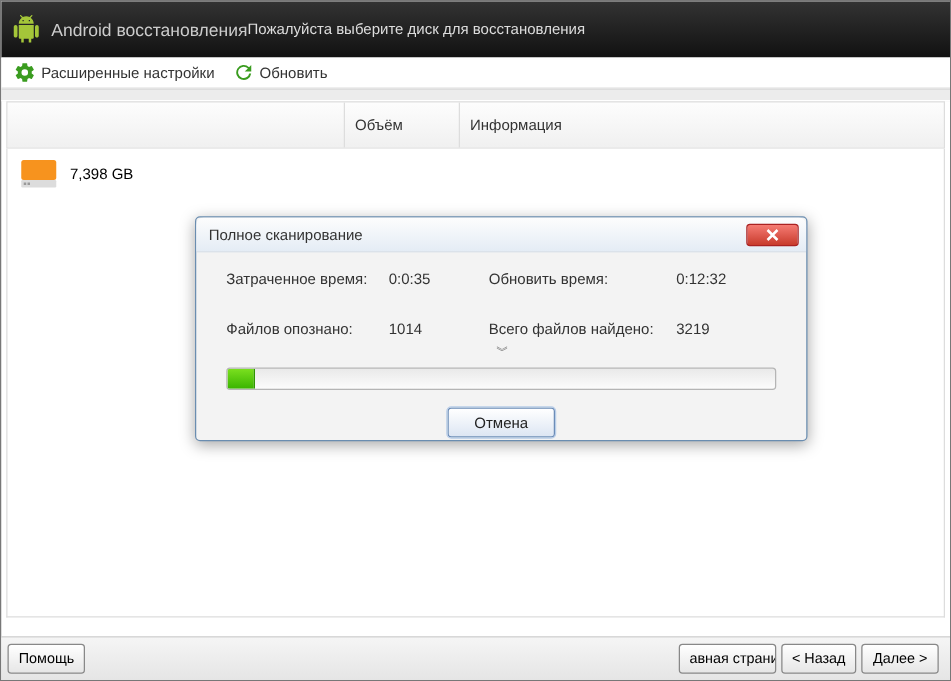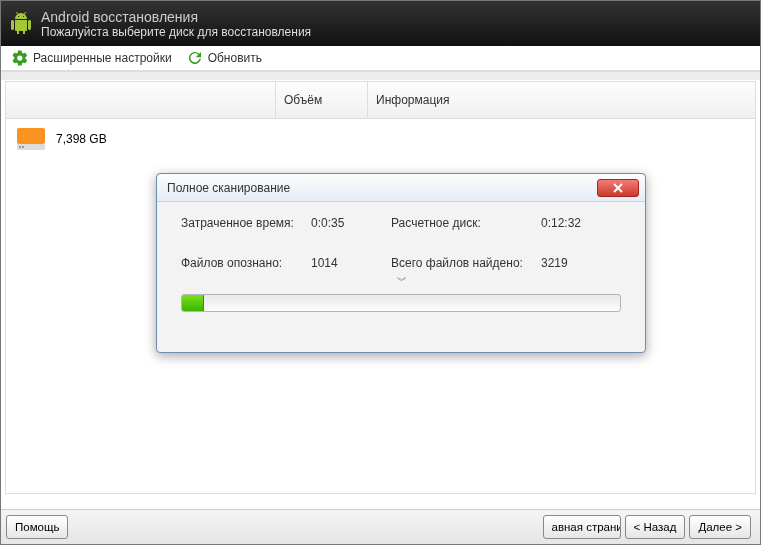--- a/index.html
+++ b/index.html
@@ -1,20 +1,20 @@
 <!DOCTYPE html>
 <html><head>
   <meta charset="utf-8">
   <style>
     * { box-sizing: border-box; margin: 0; padding: 0; font-family: "Segoe UI", Tahoma, Arial, sans-serif; }
     body { width: 761px; height: 545px; overflow: hidden; background: #fff; position: relative; border: 1px solid #777; }
     
     .header { background: linear-gradient(#333, #111); height: 45px; display: flex; align-items: center; padding: 0 8px; color: #fff; }
     .header .android { width: 24px; height: 28px; margin-right: 8px; }
-    .header .titles { display: flex; flex-direction: column; justify-content: center; }
+    .header .titles { display: flex; flex-direction: row; justify-content: center; }
     .header .title { font-size: 14px; color: #ccc; }
     .header .subtitle { font-size: 12px; color: #ddd; }
     
     .toolbar { height: 25px; display: flex; align-items: center; padding: 0 10px; gap: 14px; background: #fff; border-bottom: 1px solid #ddd; }
     .tb-item { display: inline-flex; align-items: center; gap: 4px; font-size: 12px; color: #333; cursor: pointer; }
     .tb-item svg { width: 18px; height: 18px; }
     
     .content-gap { height: 10px; background: #ececec; border-top: 1px solid #ddd; border-bottom: 1px solid #fff; }
     
     .table-head { height: 38px; display: flex; align-items: center; font-size: 12px; color: #333; background: linear-gradient(#fdfdfd, #f0f0f0); border: 1px solid #ddd; margin: 0 4px; }
@@ -106,30 +106,33 @@
     <div class="closebtn">
       <svg viewBox="0 0 12 10">
           <path stroke="#fff" stroke-width="2" fill="none" d="M2 1l8 8M10 1l-8 8"></path>
         </svg>
     </div>
   </div>
   <div class="modal-body">
     <div class="stats">
       <div>Затраченное время:</div>
       <div>0:0:35</div>
-      <div>Расчетное диск:</div>
+      <div>Обновить время:</div>
       <div>0:12:32</div>
       <div>Файлов опознано:</div>
       <div>1014</div>
       <div>Всего файлов найдено:</div>
       <div>3219</div>
     </div>
     <div class="chev">︾</div>
     <div class="progress">
       <div class="bar"></div>
+    </div>
+    <div class="modal-actions">
+      <button class="mbtn">Отмена</button>
     </div>
   </div>
 </div>
 
 <div class="footer">
   <div class="btn">Помощь</div>
   <span class="spacer"></span>
   <div class="btn" style="width:78px">авная страни</div>
   <div class="btn">&lt; Назад</div>
   <div class="btn">Далее &gt;</div>

